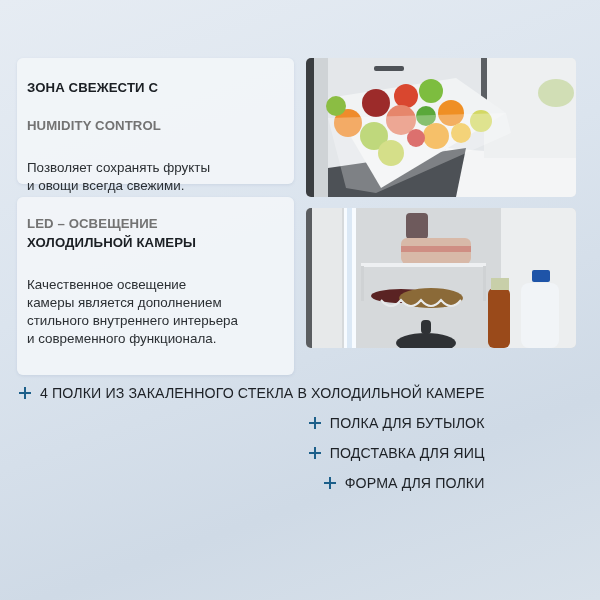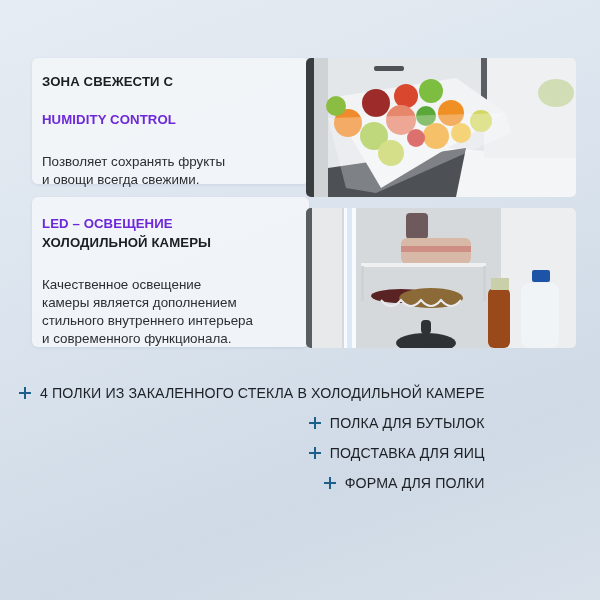--- a/index.html
+++ b/index.html
@@ -2,33 +2,33 @@
 <html><head>
 <meta charset="utf-8">
 <style>
   html, body { margin:0; padding:0; }
   body {
     width:600px; height:600px; overflow:hidden; position:relative;
     background: linear-gradient(160deg, #e6ecf3 0%, #dbe4ee 40%, #cfdae6 75%, #d8e1ea 100%);
     font-family: "Liberation Sans", "DejaVu Sans", sans-serif;
   }
   .card {
-    position:absolute; left:32px; width:277px;
+    position:absolute; left:17px; width:277px;
     background: rgba(242,245,249,0.92);
     border-radius:6px;
     box-shadow: 0 1px 3px rgba(120,140,170,0.18);
-    box-sizing:border-box; padding:14px 10px 0 10px;
+    box-sizing:border-box; padding:20px 10px 0 10px;
   }
   #card1 { top:58px; height:126px; }
-  #card2 { top:197px; height:150px; padding-top:17px; }
+  #card2 { top:197px; height:178px; padding-top:17px; }
   .title {
     font-weight:bold; font-size:13.2px; line-height:19px; color:#1b1f24;
     letter-spacing:0.1px; margin:0;
   }
-  .accent { color:#6d28d9; }
+  .accent { color:#737373; }
   .desc {
     font-size:13.4px; line-height:18px; color:#2b2f33; margin-top:24px;
   }
   .photo {
     position:absolute; left:306px; width:270px; border-radius:5px; overflow:hidden;
   }
   #photo1 { top:58px; height:139px; background:#dfe3e6; }
   #photo2 { top:208px; height:140px; background:#d7dadc; }
   .feat-list { position:absolute; left:19px; top:378px; margin:0; padding:0; list-style:none; }
   .feat {

